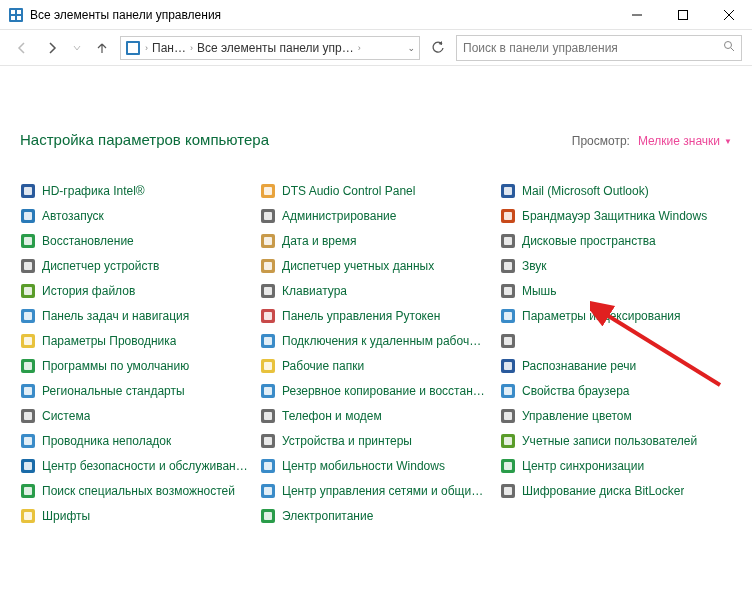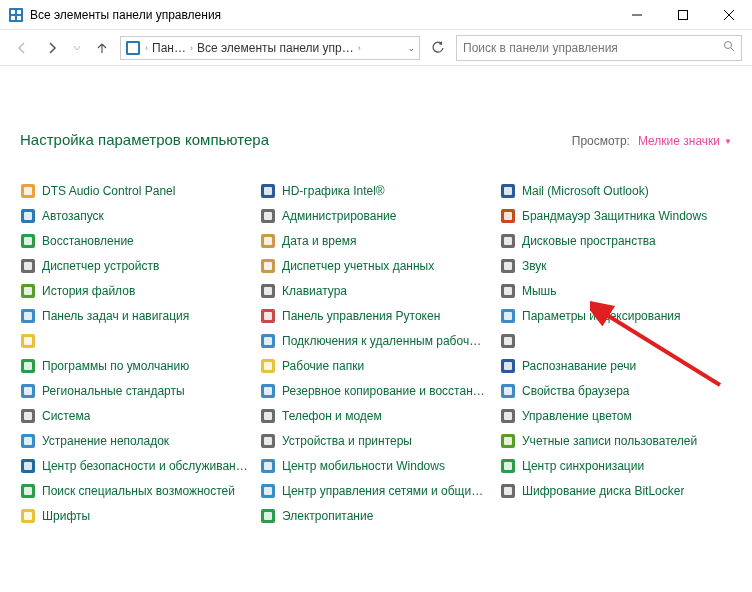--- a/index.html
+++ b/index.html
@@ -223,229 +223,230 @@
   <span class="view-link">
     <span>Мелкие значки</span>
     <span class="chev">▼</span>
   </span>
 </div>
 
 <div class="grid" id="grid">
     <div class="item">
       <span class="icon">
         <svg width="16" height="16" viewBox="0 0 16 16">
+          <rect x="1" y="1" width="14" height="14" rx="2" fill="#2a5a9c"></rect>
+          <rect x="4" y="4" width="8" height="8" rx="1" fill="#fff" opacity="0.85"></rect>
+        </svg>
+      </span>
+      <span class="label">HD-графика Intel®</span>
+    </div>
+    <div class="item">
+      <span class="icon">
+        <svg width="16" height="16" viewBox="0 0 16 16">
           <rect x="1" y="1" width="14" height="14" rx="2" fill="#e8a33d"></rect>
           <rect x="4" y="4" width="8" height="8" rx="1" fill="#fff" opacity="0.85"></rect>
         </svg>
       </span>
       <span class="label">DTS Audio Control Panel</span>
     </div>
     <div class="item">
       <span class="icon">
         <svg width="16" height="16" viewBox="0 0 16 16">
           <rect x="1" y="1" width="14" height="14" rx="2" fill="#2a5a9c"></rect>
           <rect x="4" y="4" width="8" height="8" rx="1" fill="#fff" opacity="0.85"></rect>
         </svg>
       </span>
-      <span class="label">HD-графика Intel®</span>
+      <span class="label">Mail (Microsoft Outlook)</span>
+    </div>
+    <div class="item">
+      <span class="icon">
+        <svg width="16" height="16" viewBox="0 0 16 16">
+          <rect x="1" y="1" width="14" height="14" rx="2" fill="#2a7ab8"></rect>
+          <rect x="4" y="4" width="8" height="8" rx="1" fill="#fff" opacity="0.85"></rect>
+        </svg>
+      </span>
+      <span class="label">Автозапуск</span>
+    </div>
+    <div class="item">
+      <span class="icon">
+        <svg width="16" height="16" viewBox="0 0 16 16">
+          <rect x="1" y="1" width="14" height="14" rx="2" fill="#6b6b6b"></rect>
+          <rect x="4" y="4" width="8" height="8" rx="1" fill="#fff" opacity="0.85"></rect>
+        </svg>
+      </span>
+      <span class="label">Администрирование</span>
+    </div>
+    <div class="item">
+      <span class="icon">
+        <svg width="16" height="16" viewBox="0 0 16 16">
+          <rect x="1" y="1" width="14" height="14" rx="2" fill="#c84a1a"></rect>
+          <rect x="4" y="4" width="8" height="8" rx="1" fill="#fff" opacity="0.85"></rect>
+        </svg>
+      </span>
+      <span class="label">Брандмауэр Защитника Windows</span>
+    </div>
+    <div class="item">
+      <span class="icon">
+        <svg width="16" height="16" viewBox="0 0 16 16">
+          <rect x="1" y="1" width="14" height="14" rx="2" fill="#2a9c4a"></rect>
+          <rect x="4" y="4" width="8" height="8" rx="1" fill="#fff" opacity="0.85"></rect>
+        </svg>
+      </span>
+      <span class="label">Восстановление</span>
+    </div>
+    <div class="item">
+      <span class="icon">
+        <svg width="16" height="16" viewBox="0 0 16 16">
+          <rect x="1" y="1" width="14" height="14" rx="2" fill="#c89a4a"></rect>
+          <rect x="4" y="4" width="8" height="8" rx="1" fill="#fff" opacity="0.85"></rect>
+        </svg>
+      </span>
+      <span class="label">Дата и время</span>
+    </div>
+    <div class="item">
+      <span class="icon">
+        <svg width="16" height="16" viewBox="0 0 16 16">
+          <rect x="1" y="1" width="14" height="14" rx="2" fill="#6b6b6b"></rect>
+          <rect x="4" y="4" width="8" height="8" rx="1" fill="#fff" opacity="0.85"></rect>
+        </svg>
+      </span>
+      <span class="label">Дисковые пространства</span>
+    </div>
+    <div class="item">
+      <span class="icon">
+        <svg width="16" height="16" viewBox="0 0 16 16">
+          <rect x="1" y="1" width="14" height="14" rx="2" fill="#6b6b6b"></rect>
+          <rect x="4" y="4" width="8" height="8" rx="1" fill="#fff" opacity="0.85"></rect>
+        </svg>
+      </span>
+      <span class="label">Диспетчер устройств</span>
+    </div>
+    <div class="item">
+      <span class="icon">
+        <svg width="16" height="16" viewBox="0 0 16 16">
+          <rect x="1" y="1" width="14" height="14" rx="2" fill="#c89a4a"></rect>
+          <rect x="4" y="4" width="8" height="8" rx="1" fill="#fff" opacity="0.85"></rect>
+        </svg>
+      </span>
+      <span class="label">Диспетчер учетных данных</span>
+    </div>
+    <div class="item">
+      <span class="icon">
+        <svg width="16" height="16" viewBox="0 0 16 16">
+          <rect x="1" y="1" width="14" height="14" rx="2" fill="#6b6b6b"></rect>
+          <rect x="4" y="4" width="8" height="8" rx="1" fill="#fff" opacity="0.85"></rect>
+        </svg>
+      </span>
+      <span class="label">Звук</span>
+    </div>
+    <div class="item">
+      <span class="icon">
+        <svg width="16" height="16" viewBox="0 0 16 16">
+          <rect x="1" y="1" width="14" height="14" rx="2" fill="#5a9c2a"></rect>
+          <rect x="4" y="4" width="8" height="8" rx="1" fill="#fff" opacity="0.85"></rect>
+        </svg>
+      </span>
+      <span class="label">История файлов</span>
+    </div>
+    <div class="item">
+      <span class="icon">
+        <svg width="16" height="16" viewBox="0 0 16 16">
+          <rect x="1" y="1" width="14" height="14" rx="2" fill="#6b6b6b"></rect>
+          <rect x="4" y="4" width="8" height="8" rx="1" fill="#fff" opacity="0.85"></rect>
+        </svg>
+      </span>
+      <span class="label">Клавиатура</span>
+    </div>
+    <div class="item">
+      <span class="icon">
+        <svg width="16" height="16" viewBox="0 0 16 16">
+          <rect x="1" y="1" width="14" height="14" rx="2" fill="#6b6b6b"></rect>
+          <rect x="4" y="4" width="8" height="8" rx="1" fill="#fff" opacity="0.85"></rect>
+        </svg>
+      </span>
+      <span class="label">Мышь</span>
+    </div>
+    <div class="item">
+      <span class="icon">
+        <svg width="16" height="16" viewBox="0 0 16 16">
+          <rect x="1" y="1" width="14" height="14" rx="2" fill="#3a8bc8"></rect>
+          <rect x="4" y="4" width="8" height="8" rx="1" fill="#fff" opacity="0.85"></rect>
+        </svg>
+      </span>
+      <span class="label">Панель задач и навигация</span>
+    </div>
+    <div class="item">
+      <span class="icon">
+        <svg width="16" height="16" viewBox="0 0 16 16">
+          <rect x="1" y="1" width="14" height="14" rx="2" fill="#c84a4a"></rect>
+          <rect x="4" y="4" width="8" height="8" rx="1" fill="#fff" opacity="0.85"></rect>
+        </svg>
+      </span>
+      <span class="label">Панель управления Рутокен</span>
+    </div>
+    <div class="item">
+      <span class="icon">
+        <svg width="16" height="16" viewBox="0 0 16 16">
+          <rect x="1" y="1" width="14" height="14" rx="2" fill="#3a8bc8"></rect>
+          <rect x="4" y="4" width="8" height="8" rx="1" fill="#fff" opacity="0.85"></rect>
+        </svg>
+      </span>
+      <span class="label">Параметры индексирования</span>
+    </div>
+    <div class="item">
+      <span class="icon">
+        <svg width="16" height="16" viewBox="0 0 16 16">
+          <rect x="1" y="1" width="14" height="14" rx="2" fill="#e8c23d"></rect>
+          <rect x="4" y="4" width="8" height="8" rx="1" fill="#fff" opacity="0.85"></rect>
+        </svg>
+      </span>
+      <span class="label">Параметры Проводника</span>
+    </div>
+    <div class="item">
+      <span class="icon">
+        <svg width="16" height="16" viewBox="0 0 16 16">
+          <rect x="1" y="1" width="14" height="14" rx="2" fill="#3a8bc8"></rect>
+          <rect x="4" y="4" width="8" height="8" rx="1" fill="#fff" opacity="0.85"></rect>
+        </svg>
+      </span>
+      <span class="label">Подключения к удаленным рабоч…</span>
+    </div>
+    <div class="item">
+      <span class="icon">
+        <svg width="16" height="16" viewBox="0 0 16 16">
+          <rect x="1" y="1" width="14" height="14" rx="2" fill="#6b6b6b"></rect>
+          <rect x="4" y="4" width="8" height="8" rx="1" fill="#fff" opacity="0.85"></rect>
+        </svg>
+      </span>
+    </div>
+    <div class="item">
+      <span class="icon">
+        <svg width="16" height="16" viewBox="0 0 16 16">
+          <rect x="1" y="1" width="14" height="14" rx="2" fill="#2a9c4a"></rect>
+          <rect x="4" y="4" width="8" height="8" rx="1" fill="#fff" opacity="0.85"></rect>
+        </svg>
+      </span>
+      <span class="label">Программы по умолчанию</span>
+    </div>
+    <div class="item">
+      <span class="icon">
+        <svg width="16" height="16" viewBox="0 0 16 16">
+          <rect x="1" y="1" width="14" height="14" rx="2" fill="#e8c23d"></rect>
+          <rect x="4" y="4" width="8" height="8" rx="1" fill="#fff" opacity="0.85"></rect>
+        </svg>
+      </span>
+      <span class="label">Рабочие папки</span>
     </div>
     <div class="item">
       <span class="icon">
         <svg width="16" height="16" viewBox="0 0 16 16">
           <rect x="1" y="1" width="14" height="14" rx="2" fill="#2a5a9c"></rect>
           <rect x="4" y="4" width="8" height="8" rx="1" fill="#fff" opacity="0.85"></rect>
         </svg>
       </span>
-      <span class="label">Mail (Microsoft Outlook)</span>
-    </div>
-    <div class="item">
-      <span class="icon">
-        <svg width="16" height="16" viewBox="0 0 16 16">
-          <rect x="1" y="1" width="14" height="14" rx="2" fill="#2a7ab8"></rect>
-          <rect x="4" y="4" width="8" height="8" rx="1" fill="#fff" opacity="0.85"></rect>
-        </svg>
-      </span>
-      <span class="label">Автозапуск</span>
-    </div>
-    <div class="item">
-      <span class="icon">
-        <svg width="16" height="16" viewBox="0 0 16 16">
-          <rect x="1" y="1" width="14" height="14" rx="2" fill="#6b6b6b"></rect>
-          <rect x="4" y="4" width="8" height="8" rx="1" fill="#fff" opacity="0.85"></rect>
-        </svg>
-      </span>
-      <span class="label">Администрирование</span>
-    </div>
-    <div class="item">
-      <span class="icon">
-        <svg width="16" height="16" viewBox="0 0 16 16">
-          <rect x="1" y="1" width="14" height="14" rx="2" fill="#c84a1a"></rect>
-          <rect x="4" y="4" width="8" height="8" rx="1" fill="#fff" opacity="0.85"></rect>
-        </svg>
-      </span>
-      <span class="label">Брандмауэр Защитника Windows</span>
-    </div>
-    <div class="item">
-      <span class="icon">
-        <svg width="16" height="16" viewBox="0 0 16 16">
-          <rect x="1" y="1" width="14" height="14" rx="2" fill="#2a9c4a"></rect>
-          <rect x="4" y="4" width="8" height="8" rx="1" fill="#fff" opacity="0.85"></rect>
-        </svg>
-      </span>
-      <span class="label">Восстановление</span>
-    </div>
-    <div class="item">
-      <span class="icon">
-        <svg width="16" height="16" viewBox="0 0 16 16">
-          <rect x="1" y="1" width="14" height="14" rx="2" fill="#c89a4a"></rect>
-          <rect x="4" y="4" width="8" height="8" rx="1" fill="#fff" opacity="0.85"></rect>
-        </svg>
-      </span>
-      <span class="label">Дата и время</span>
-    </div>
-    <div class="item">
-      <span class="icon">
-        <svg width="16" height="16" viewBox="0 0 16 16">
-          <rect x="1" y="1" width="14" height="14" rx="2" fill="#6b6b6b"></rect>
-          <rect x="4" y="4" width="8" height="8" rx="1" fill="#fff" opacity="0.85"></rect>
-        </svg>
-      </span>
-      <span class="label">Дисковые пространства</span>
-    </div>
-    <div class="item">
-      <span class="icon">
-        <svg width="16" height="16" viewBox="0 0 16 16">
-          <rect x="1" y="1" width="14" height="14" rx="2" fill="#6b6b6b"></rect>
-          <rect x="4" y="4" width="8" height="8" rx="1" fill="#fff" opacity="0.85"></rect>
-        </svg>
-      </span>
-      <span class="label">Диспетчер устройств</span>
-    </div>
-    <div class="item">
-      <span class="icon">
-        <svg width="16" height="16" viewBox="0 0 16 16">
-          <rect x="1" y="1" width="14" height="14" rx="2" fill="#c89a4a"></rect>
-          <rect x="4" y="4" width="8" height="8" rx="1" fill="#fff" opacity="0.85"></rect>
-        </svg>
-      </span>
-      <span class="label">Диспетчер учетных данных</span>
-    </div>
-    <div class="item">
-      <span class="icon">
-        <svg width="16" height="16" viewBox="0 0 16 16">
-          <rect x="1" y="1" width="14" height="14" rx="2" fill="#6b6b6b"></rect>
-          <rect x="4" y="4" width="8" height="8" rx="1" fill="#fff" opacity="0.85"></rect>
-        </svg>
-      </span>
-      <span class="label">Звук</span>
-    </div>
-    <div class="item">
-      <span class="icon">
-        <svg width="16" height="16" viewBox="0 0 16 16">
-          <rect x="1" y="1" width="14" height="14" rx="2" fill="#5a9c2a"></rect>
-          <rect x="4" y="4" width="8" height="8" rx="1" fill="#fff" opacity="0.85"></rect>
-        </svg>
-      </span>
-      <span class="label">История файлов</span>
-    </div>
-    <div class="item">
-      <span class="icon">
-        <svg width="16" height="16" viewBox="0 0 16 16">
-          <rect x="1" y="1" width="14" height="14" rx="2" fill="#6b6b6b"></rect>
-          <rect x="4" y="4" width="8" height="8" rx="1" fill="#fff" opacity="0.85"></rect>
-        </svg>
-      </span>
-      <span class="label">Клавиатура</span>
-    </div>
-    <div class="item">
-      <span class="icon">
-        <svg width="16" height="16" viewBox="0 0 16 16">
-          <rect x="1" y="1" width="14" height="14" rx="2" fill="#6b6b6b"></rect>
-          <rect x="4" y="4" width="8" height="8" rx="1" fill="#fff" opacity="0.85"></rect>
-        </svg>
-      </span>
-      <span class="label">Мышь</span>
-    </div>
-    <div class="item">
-      <span class="icon">
-        <svg width="16" height="16" viewBox="0 0 16 16">
-          <rect x="1" y="1" width="14" height="14" rx="2" fill="#3a8bc8"></rect>
-          <rect x="4" y="4" width="8" height="8" rx="1" fill="#fff" opacity="0.85"></rect>
-        </svg>
-      </span>
-      <span class="label">Панель задач и навигация</span>
-    </div>
-    <div class="item">
-      <span class="icon">
-        <svg width="16" height="16" viewBox="0 0 16 16">
-          <rect x="1" y="1" width="14" height="14" rx="2" fill="#c84a4a"></rect>
-          <rect x="4" y="4" width="8" height="8" rx="1" fill="#fff" opacity="0.85"></rect>
-        </svg>
-      </span>
-      <span class="label">Панель управления Рутокен</span>
-    </div>
-    <div class="item">
-      <span class="icon">
-        <svg width="16" height="16" viewBox="0 0 16 16">
-          <rect x="1" y="1" width="14" height="14" rx="2" fill="#3a8bc8"></rect>
-          <rect x="4" y="4" width="8" height="8" rx="1" fill="#fff" opacity="0.85"></rect>
-        </svg>
-      </span>
-      <span class="label">Параметры индексирования</span>
-    </div>
-    <div class="item">
-      <span class="icon">
-        <svg width="16" height="16" viewBox="0 0 16 16">
-          <rect x="1" y="1" width="14" height="14" rx="2" fill="#e8c23d"></rect>
-          <rect x="4" y="4" width="8" height="8" rx="1" fill="#fff" opacity="0.85"></rect>
-        </svg>
-      </span>
-    </div>
-    <div class="item">
-      <span class="icon">
-        <svg width="16" height="16" viewBox="0 0 16 16">
-          <rect x="1" y="1" width="14" height="14" rx="2" fill="#3a8bc8"></rect>
-          <rect x="4" y="4" width="8" height="8" rx="1" fill="#fff" opacity="0.85"></rect>
-        </svg>
-      </span>
-      <span class="label">Подключения к удаленным рабоч…</span>
-    </div>
-    <div class="item">
-      <span class="icon">
-        <svg width="16" height="16" viewBox="0 0 16 16">
-          <rect x="1" y="1" width="14" height="14" rx="2" fill="#6b6b6b"></rect>
-          <rect x="4" y="4" width="8" height="8" rx="1" fill="#fff" opacity="0.85"></rect>
-        </svg>
-      </span>
-    </div>
-    <div class="item">
-      <span class="icon">
-        <svg width="16" height="16" viewBox="0 0 16 16">
-          <rect x="1" y="1" width="14" height="14" rx="2" fill="#2a9c4a"></rect>
-          <rect x="4" y="4" width="8" height="8" rx="1" fill="#fff" opacity="0.85"></rect>
-        </svg>
-      </span>
-      <span class="label">Программы по умолчанию</span>
-    </div>
-    <div class="item">
-      <span class="icon">
-        <svg width="16" height="16" viewBox="0 0 16 16">
-          <rect x="1" y="1" width="14" height="14" rx="2" fill="#e8c23d"></rect>
-          <rect x="4" y="4" width="8" height="8" rx="1" fill="#fff" opacity="0.85"></rect>
-        </svg>
-      </span>
-      <span class="label">Рабочие папки</span>
-    </div>
-    <div class="item">
-      <span class="icon">
-        <svg width="16" height="16" viewBox="0 0 16 16">
-          <rect x="1" y="1" width="14" height="14" rx="2" fill="#2a5a9c"></rect>
-          <rect x="4" y="4" width="8" height="8" rx="1" fill="#fff" opacity="0.85"></rect>
-        </svg>
-      </span>
       <span class="label">Распознавание речи</span>
     </div>
     <div class="item">
       <span class="icon">
         <svg width="16" height="16" viewBox="0 0 16 16">
           <rect x="1" y="1" width="14" height="14" rx="2" fill="#3a8bc8"></rect>
           <rect x="4" y="4" width="8" height="8" rx="1" fill="#fff" opacity="0.85"></rect>
         </svg>
       </span>
       <span class="label">Региональные стандарты</span>
@@ -495,21 +496,21 @@
       </span>
       <span class="label">Управление цветом</span>
     </div>
     <div class="item">
       <span class="icon">
         <svg width="16" height="16" viewBox="0 0 16 16">
           <rect x="1" y="1" width="14" height="14" rx="2" fill="#3a8bc8"></rect>
           <rect x="4" y="4" width="8" height="8" rx="1" fill="#fff" opacity="0.85"></rect>
         </svg>
       </span>
-      <span class="label">Устранение неполадок</span>
+      <span class="label">Проводника неполадок</span>
     </div>
     <div class="item">
       <span class="icon">
         <svg width="16" height="16" viewBox="0 0 16 16">
           <rect x="1" y="1" width="14" height="14" rx="2" fill="#6b6b6b"></rect>
           <rect x="4" y="4" width="8" height="8" rx="1" fill="#fff" opacity="0.85"></rect>
         </svg>
       </span>
       <span class="label">Устройства и принтеры</span>
     </div>

